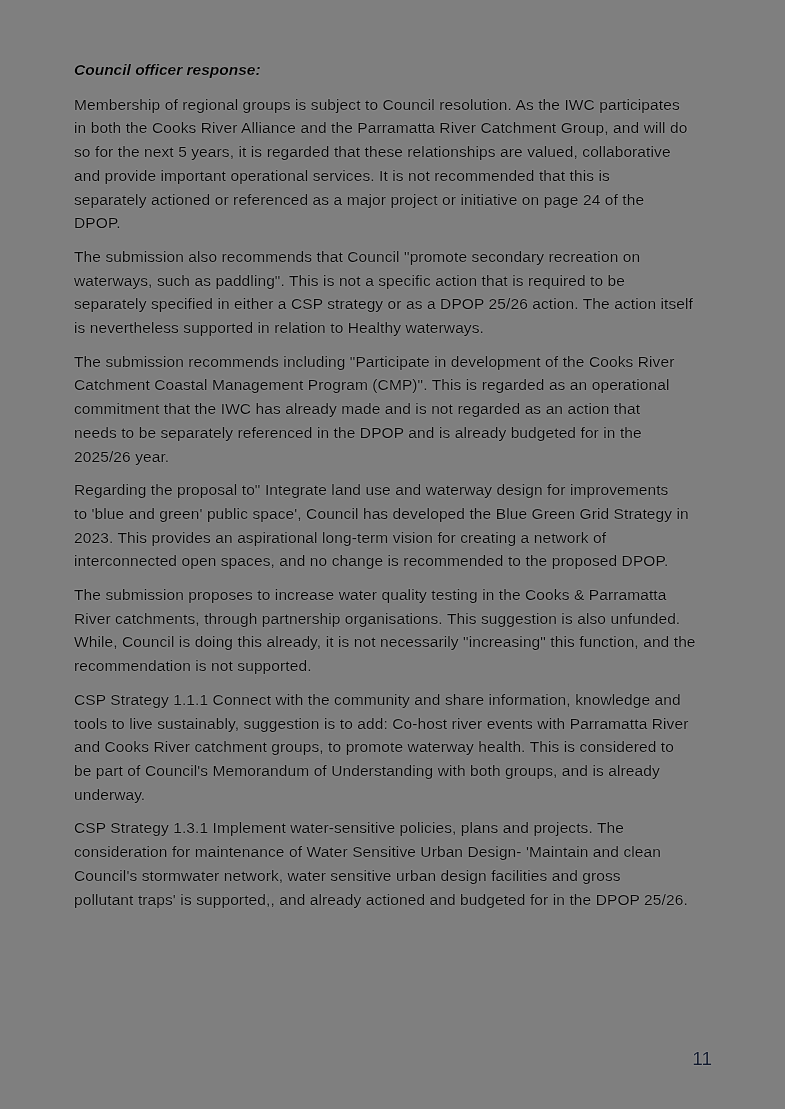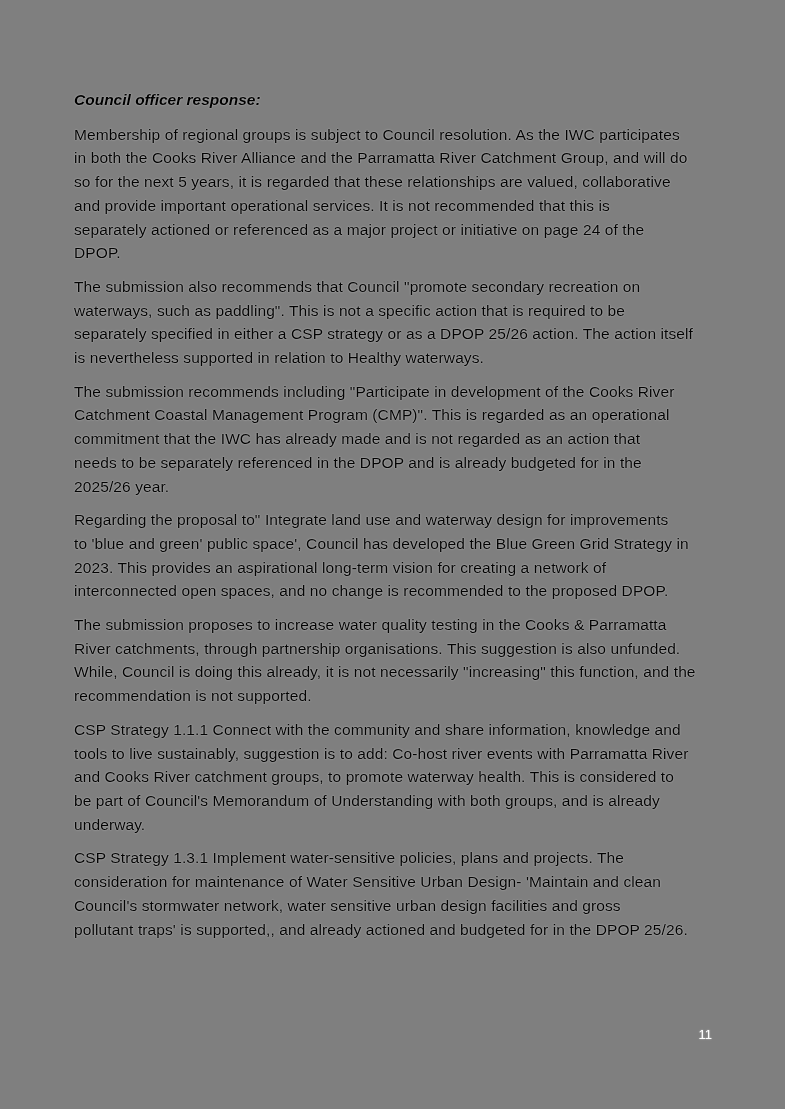--- a/index.html
+++ b/index.html
@@ -10,21 +10,21 @@
     width: 785px;
     height: 1109px;
     background: #7f7f7f;
     position: relative;
     overflow: hidden;
     font-family: "Liberation Sans", sans-serif;
   }
   .page {
     position: absolute;
     inset: 0;
-    padding: 88px 73px 0 74px;
+    padding: 58px 73px 0 74px;
     box-sizing: border-box;
   }
   .heading {
     font-size: 15.5px;
     line-height: 23.7px;
     font-weight: bold;
     font-style: italic;
     color: #000000;
     margin: 0 0 11px 0;
     text-shadow: 0 0 1.5px rgba(255,255,255,0.7);
@@ -33,24 +33,24 @@
     font-size: 15.5px;
     line-height: 23.7px;
     color: #030303;
     margin: 0 0 10px 0;
     white-space: pre-line;
     letter-spacing: 0.1px;
     text-shadow: 0 0 1.5px rgba(255,255,255,0.7);
   }
   .page-number {
     position: absolute;
-    top: 1027px;
+    top: 1048px;
     right: 73px;
-    font-size: 13px;
-    color: #ffffff;
+    font-size: 19px;
+    color: #0f172a;
     text-shadow: 0 0 1.5px rgba(255,255,255,0.7);
   }
 </style>
 </head>
 <body>
 
 <div class="page">
   <h2 class="heading">Council officer response:</h2>
 
   <p class="para">Membership of regional groups is subject to Council resolution. As the IWC participates

